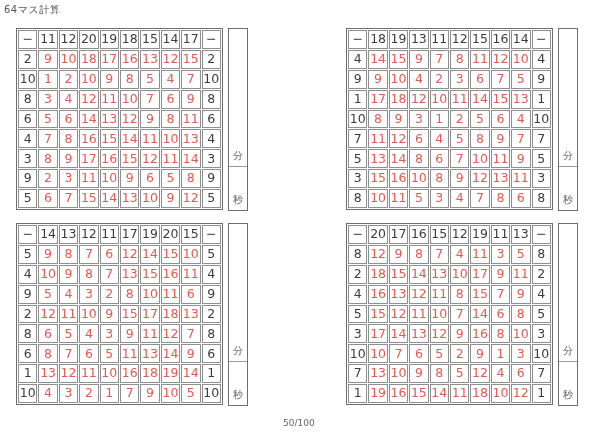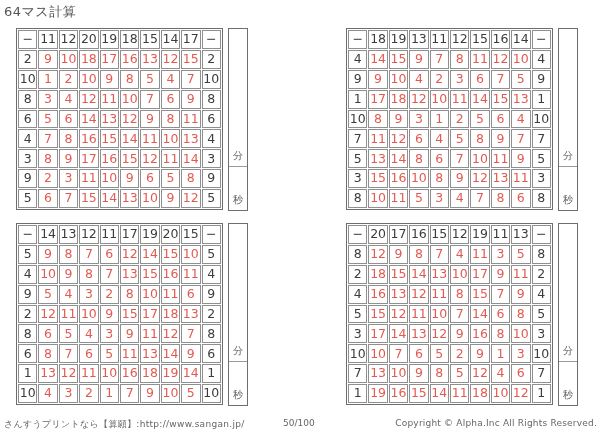--- a/index.html
+++ b/index.html
@@ -2,21 +2,21 @@
 <html style="--answer-color: #e25b52; --header-color: #3d3d3d;"><head>
 <meta charset="utf-8">
 <style>
   html,body{margin:0;padding:0;}
   body{
     width:600px;height:435px;position:relative;background:#ffffff;
     font-family:"DejaVu Sans","Liberation Sans",sans-serif;
     overflow:hidden;
   }
   .page-title{
-    position:absolute;left:4px;top:3px;font-size:13px;color:#555;
+    position:absolute;left:4px;top:3px;font-size:10px;color:#555;
     letter-spacing:.5px;
   }
   .group{position:absolute;}
   .pos-tl{left:16px;top:28px;}
   .pos-tr{left:346px;top:28px;}
   .pos-bl{left:16px;top:223px;}
   .pos-br{left:346px;top:223px;}
   .grid{
     display:grid;
     grid-template-columns:repeat(10,19.4px);
@@ -464,16 +464,14 @@
     <div class="timer-min">
         <span>分</span>
       </div>
     <div class="timer-sec">
         <span>秒</span>
       </div>
   </div>
 </div>
 
 <div class="footer">
-  <span class="site">さんすうプリントなら【算願】:http://www.sangan.jp/</span>
   <span class="pageno">50/100</span>
-  <span class="copyright">Copyright © Alpha.Inc All Rights Reserved.</span>
 </div>
 
 </body></html>

